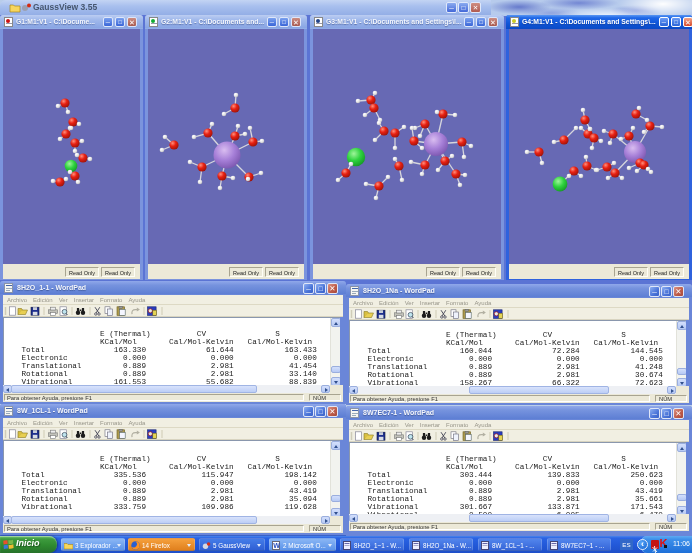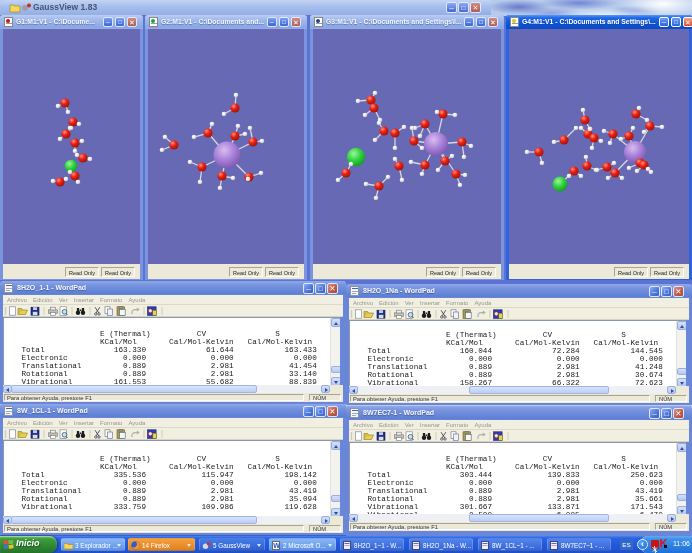--- a/index.html
+++ b/index.html
@@ -46,21 +46,21 @@
 </style></head>
 <body>
 <div class="abs" id="maintb">
  <svg width="12" height="12" style="position:absolute;left:9px;top:2px;">
       <path d="M1 10 L1 3 L4.5 3 L5.5 4 L11 4 L11 10 Z" fill="#f7d65c" stroke="#a8861c" stroke-width="0.7"></path>
     </svg>
  <svg width="11" height="11" style="position:absolute;left:21px;top:2px;">
       <circle cx="4" cy="6" r="3" fill="#9aa0b2"></circle>
       <circle cx="8" cy="3.5" r="2" fill="#d42a10"></circle>
     </svg>
- <span class="t">GaussView 1.83</span>
+ <span class="t">GaussView 3.55</span>
  <div class="wbtn" style="left:446px;top:2px;width:11px;height:11px;background:linear-gradient(180deg,#8babf0,#4468d8);border:1px solid #dfe8fb;font-size:6.5px;line-height:10px;">─</div>
     <div class="wbtn" style="left:458px;top:2px;width:11px;height:11px;background:linear-gradient(180deg,#8babf0,#4468d8);border:1px solid #dfe8fb;font-size:6.5px;line-height:10px;">□</div>
     <div class="wbtn" style="left:470px;top:2px;width:11px;height:11px;background:linear-gradient(180deg,#d08e82,#b05a50);border:1px solid #dfe8fb;font-size:6.5px;line-height:10px;">✕</div>
 </div>
 <div class="abs" style="left:0;top:15px;width:692px;height:271px;background:#5b74d4;"></div>
 <div class="abs" style="left:0;top:528px;width:692px;height:10px;background:#3a62c8;"></div>
 <div class="abs" style="left:491px;top:0;width:201px;height:16px;background:
 radial-gradient(ellipse 60px 18px at 172px 4px, rgba(255,255,255,0.98), rgba(255,255,255,0) 75%),
 radial-gradient(ellipse 70px 10px at 115px 15px, rgba(240,246,255,0.85), rgba(240,246,255,0) 70%),
 radial-gradient(ellipse 45px 10px at 28px 7px, rgba(88,108,198,0.85), rgba(88,108,198,0) 72%),

